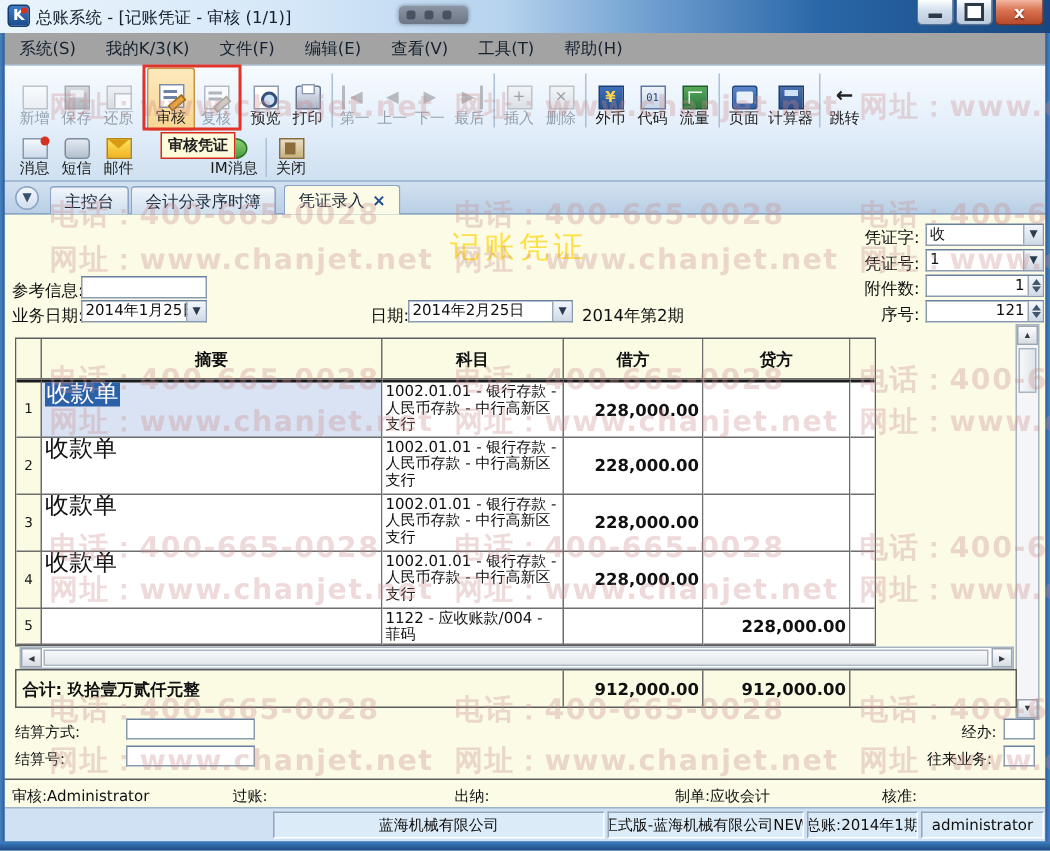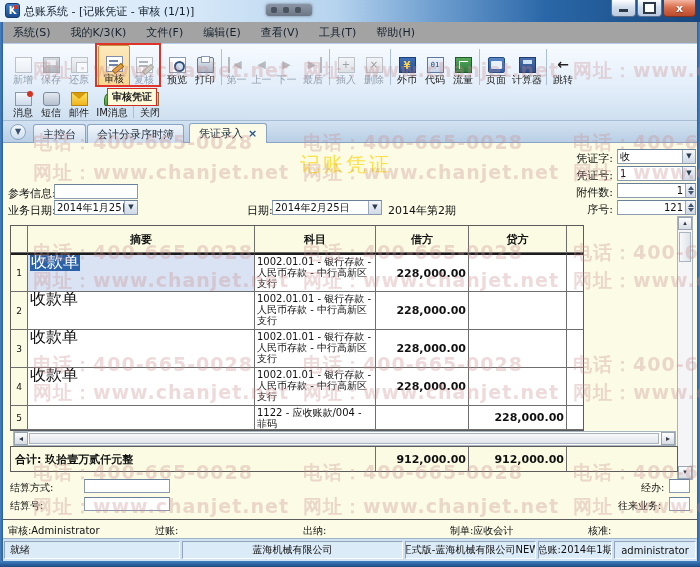--- a/index.html
+++ b/index.html
@@ -46,21 +46,21 @@
 
   
   .toolbar { position:absolute; left:3px; top:44px; width:694px; height:77px;
     background:linear-gradient(#f7fbff,#e3eefa 55%,#cfe0f0); border-bottom:1px solid #a7bdd3; }
   .trow { position:absolute; left:6px; display:flex; align-items:flex-end; }
   .trow1 { top:1px; height:42px; }
   .trow2 { top:45px; height:31px; }
   .tbtn { display:flex; flex-direction:column; align-items:center; justify-content:flex-end;
     width:28px; padding:1px 0; font-size:10px; color:#1b1b1b; }
   .trow1 .tbtn { height:42px; } .trow2 .tbtn { height:30px; }
-  .tbtn.w32 { width:32px; } .tbtn.w25 { width:25px; } .tbtn.w34 { width:34px; } .tbtn.w38 { width:38px; }
+  .tbtn.w32 { width:32px; } .tbtn.w25 { width:25px; } .tbtn.w34 { width:34px; } .tbtn.w38 { width:38px;margin-left:44px; }
   .tbtn.dis { color:#93a0ae;margin-top:35px; }
   .tbtn.dis .ticon { opacity:.55; filter:grayscale(80%); }
   .tbtn.hl { background:linear-gradient(#fde9bd,#f8d693); border:1px solid #c49241; border-radius:2px; }
   .tlabel { white-space:nowrap; line-height:12px; }
   .ticon { width:17px; height:16px; margin-bottom:1px; position:relative; display:block; }
   .trow2 .ticon { height:14px; }
   .tsep { width:1px; height:36px; background:#a9c0d6; margin:0 2px 2px 2px; align-self:flex-end; }
   .trow2 .tsep { height:26px; }
 
   .i-doc { background:linear-gradient(#ffffff,#e9edf3); border:1px solid #8d9bb0; }
@@ -445,21 +445,20 @@
   <input class="fld" style="left: 669px; top: 497px; width: 21px; height: 14px;">
 
   <div class="sig-line"></div>
   <div class="sig" style="left:8px">审核:Administrator</div>
   <div class="sig" style="left:155px">过账:</div>
   <div class="sig" style="left:303px">出纳:</div>
   <div class="sig" style="left:450px">制单:应收会计</div>
   <div class="sig" style="left:588px">核准:</div>
 
   <div class="statusbar">
-    <div class="spanel" style="left:1px;width:176px">就绪</div>
     <div class="spanel center" style="left:179px;width:221px">蓝海机械有限公司</div>
     <div class="spanel center" style="left:402px;width:131px">正式版-蓝海机械有限公司NEW</div>
     <div class="spanel center" style="left:535px;width:74px">总账:2014年1期</div>
     <div class="spanel center" style="left:611px;width:82px">administrator</div>
   </div>
 
   <div class="frame-left"></div>
   <div class="frame-right"></div>
   <div class="frame-bottom"></div>
 

